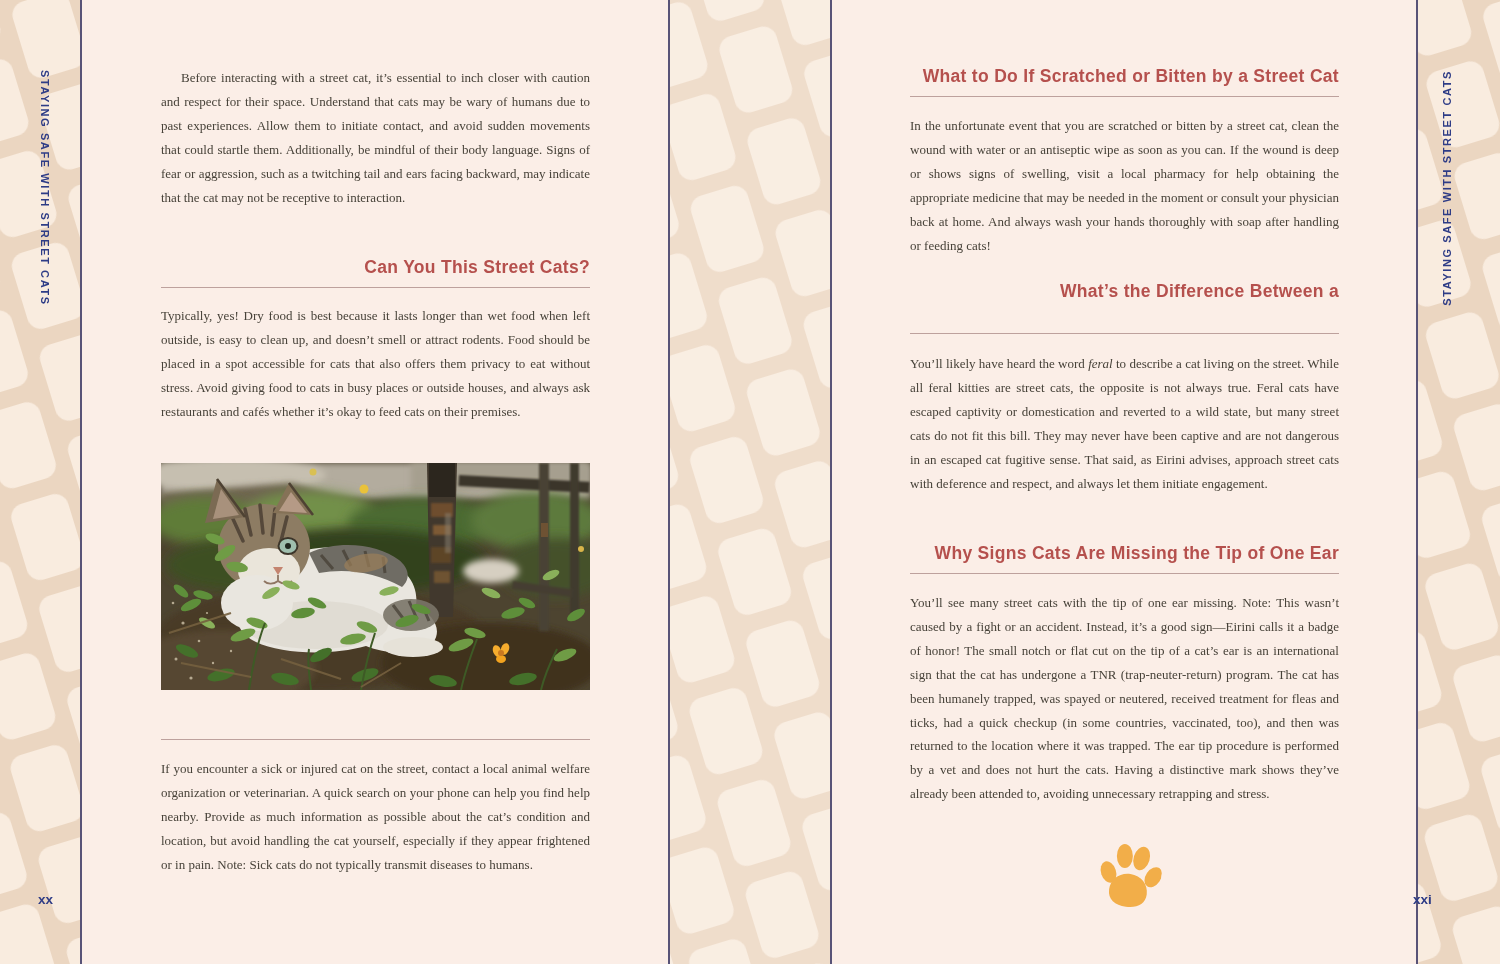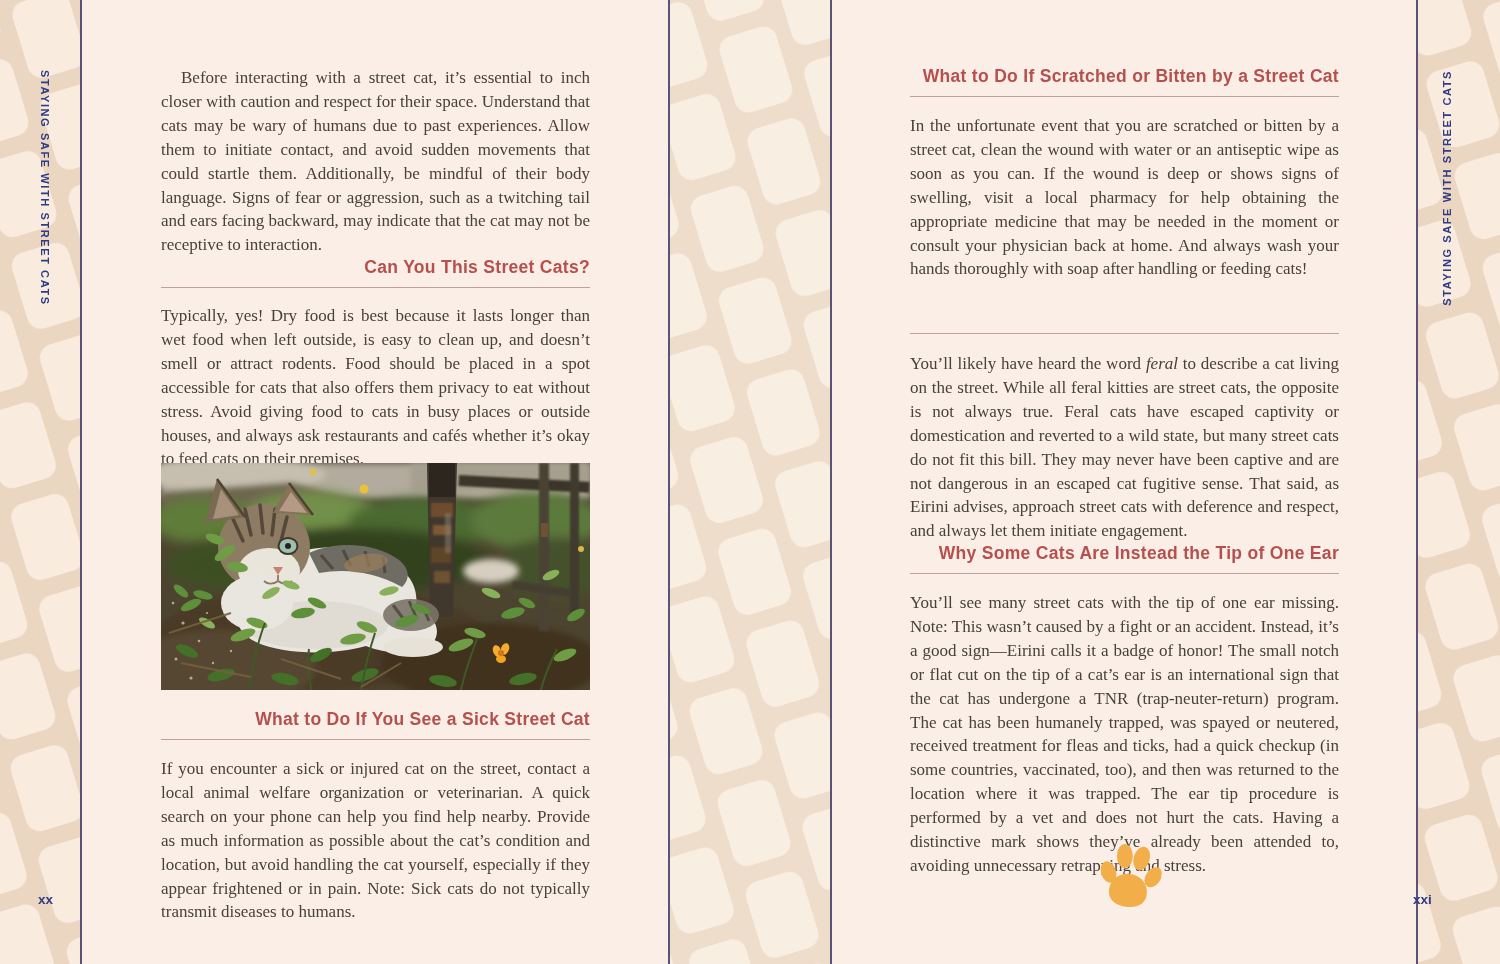--- a/index.html
+++ b/index.html
@@ -31,21 +31,21 @@
   }
   .page-left  { left:80px;  width:590px; }
   .page-right { left:830px; width:588px; }
 
   .col { position:absolute; top:0; width:429px; height:964px; }
   .page-left  .col { left:79px; }
   .page-right .col { left:78px; }
 
   .body-par {
     position:absolute; left:0; width:429px;
-    font-size:17px; line-height:23.9px;
+    font-size:13px; line-height:23.9px;
     color:var(--body-text);
     text-align:justify;
   }
   .body-par.indent { text-indent:20px; }
 
   .sec-heading {
     position:absolute; left:0; width:429px;
     font-family:"Liberation Sans",sans-serif;
     font-size:17.5px; line-height:26px;
     letter-spacing:0.3px;
@@ -263,42 +263,42 @@
           <ellipse cx="344" cy="186" rx="4" ry="6" fill="#f6ad2e" transform="rotate(20 344 186)"></ellipse>
           <ellipse cx="340" cy="196" rx="5" ry="4" fill="#f2a31f"></ellipse>
           <circle cx="340" cy="190" r="3" fill="#c97820"></circle>
           <circle cx="203" cy="26" r="4.5" fill="#e9c23a"></circle>
           <circle cx="152" cy="9" r="3.5" fill="#d9c053"></circle>
           <circle cx="420" cy="86" r="3" fill="#d9b54a"></circle>
         </g>
       </svg>
     </div>
 
-    <h2 class="sec-heading" style="top:706px">What to Do If You See a Sick Street Cat</h2>
     <div class="sec-rule" style="top:739px"></div>
 
     <p class="body-par" style="top:757px">If you encounter a sick or injured cat on the street, contact a local animal welfare organization or veterinarian. A quick search on your phone can help you find help nearby. Provide as much information as possible about the cat’s condition and location, but avoid handling the cat yourself, especially if they appear frightened or in pain. Note: Sick cats do not typically transmit diseases to humans.</p>
   </div>
 </div>
 
 <div class="page page-right">
   <div class="col">
 
     <h2 class="sec-heading" style="top:63px">What to Do If Scratched or Bitten by a Street Cat</h2>
     <div class="sec-rule" style="top:96px"></div>
 
     <p class="body-par" style="top:114px">In the unfortunate event that you are scratched or bitten by a street cat, clean the wound with water or an antiseptic wipe as soon as you can. If the wound is deep or shows signs of swelling, visit a local pharmacy for help obtaining the appropriate medicine that may be needed in the moment or consult your physician back at home. And always wash your hands thoroughly with soap after handling or feeding cats!</p>
 
     <h2 class="sec-heading" style="top:278px">
+      <span style="display:block">What’s the Difference Between a</span>
     </h2>
     <div class="sec-rule" style="top:333px"></div>
 
     <p class="body-par" style="top:352px"><span>You’ll likely have heard the word </span><em class="feral">feral</em><span> to describe a cat living on the street. While all feral kitties are street cats, the opposite is not always true. Feral cats have escaped captivity or domestication and reverted to a wild state, but many street cats do not fit this bill. They may never have been captive and are not dangerous in an escaped cat fugitive sense. That said, as Eirini advises, approach street cats with deference and respect, and always let them initiate engagement.</span></p>
 
-    <h2 class="sec-heading" style="top:540px">Why Some Cats Are Instead the Tip of One Ear</h2>
+    <h2 class="sec-heading" style="top:540px">Why Signs Cats Are Missing the Tip of One Ear</h2>
     <div class="sec-rule" style="top:573px"></div>
 
     <p class="body-par" style="top:591px">You’ll see many street cats with the tip of one ear missing. Note: This wasn’t caused by a fight or an accident. Instead, it’s a good sign—Eirini calls it a badge of honor! The small notch or flat cut on the tip of a cat’s ear is an international sign that the cat has undergone a TNR (trap-neuter-return) program. The cat has been humanely trapped, was spayed or neutered, received treatment for fleas and ticks, had a quick checkup (in some countries, vaccinated, too), and then was returned to the location where it was trapped. The ear tip procedure is performed by a vet and does not hurt the cats. Having a distinctive mark shows they’ve already been attended to, avoiding unnecessary retrapping and stress.</p>
 
     <div class="paw" aria-hidden="true">
       <svg width="62" height="66" viewBox="0 0 62 66">
         <g style="fill:var(--paw-orange, #f2ae49)">
           <ellipse cx="9" cy="31" rx="7.5" ry="11" transform="rotate(-26 9 31)"></ellipse>
           <ellipse cx="23" cy="13" rx="8" ry="12" transform="rotate(-8 23 13)"></ellipse>
           <ellipse cx="40" cy="13" rx="8" ry="12" transform="rotate(9 40 13)"></ellipse>

